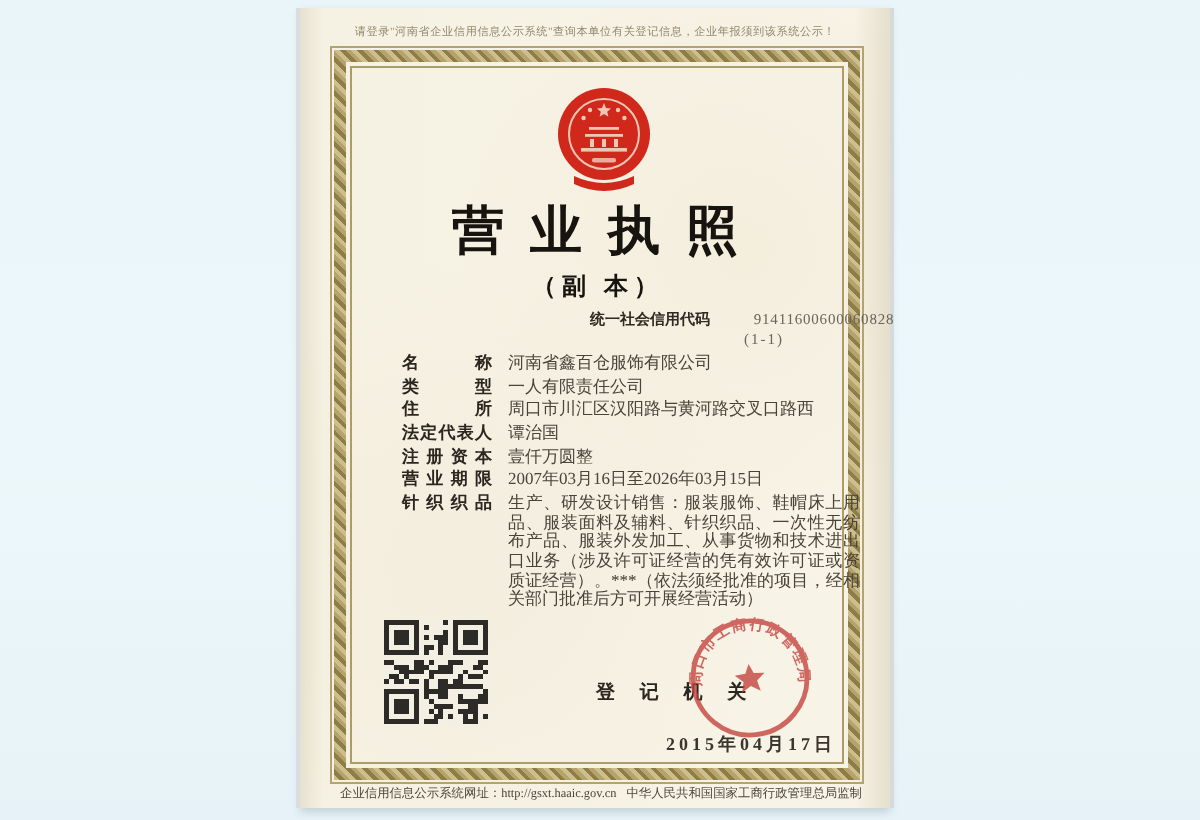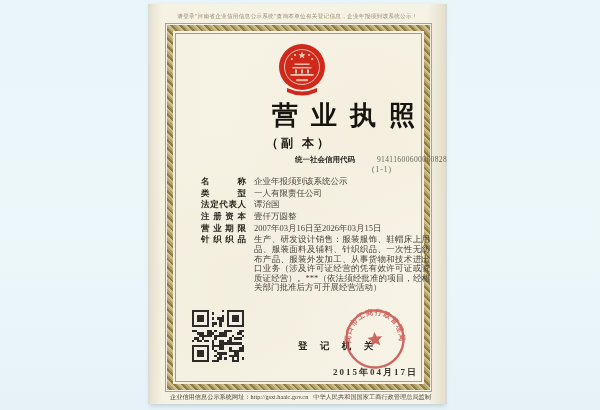--- a/index.html
+++ b/index.html
@@ -29,21 +29,21 @@
     border-image:repeating-linear-gradient(45deg,#cdbf8d 0 2px,#8f7d47 2px 4px,#b5a36b 4px 6px) 6;
     outline:1px solid #b3a373;outline-offset:1px;
   }
   .frame::before{
     content:"";position:absolute;inset:2px;border:1px solid #ad9c66;pointer-events:none;
   }
   .emblem{position:absolute;left:128px;top:38px;width:48px;height:58px;}
   .license-title{
     position:absolute;top:94px;left:0;width:100%;text-align:center;
     font-size:26px;font-weight:700;color:#17140f;
-    letter-spacing:13px;text-indent:13px;padding-left:46px;
+    letter-spacing:13px;text-indent:13px;
   }
   .copy-type{
     position:absolute;top:131px;left:0;width:100%;text-align:center;
     font-size:12px;font-weight:700;color:#17140f;letter-spacing:3px;text-indent:3px;
   }
   .code-line{
     position:absolute;top:151px;left:145px;white-space:nowrap;font-size:7.5px;
   }
   .code-line .code-label{font-weight:700;color:#2f2b24;}
   .code-line .code-value{color:#6b645a;letter-spacing:0.4px;padding-left:20px;}
@@ -115,25 +115,29 @@
 
   <div class="code-line">
     <span class="code-label">统一社会信用代码</span>
     <span class="code-value">91411600600060828</span>
   </div>
   <div class="page-no">(1-1)</div>
 
   <div class="fields">
     <div class="field-row">
       <span class="field-label">名称</span>
-      <span class="field-value">企业年报须到该系统公示</span>
+      <span class="field-value">河南省鑫百仓服饰有限公司</span>
     </div>
     <div class="field-row">
       <span class="field-label">类型</span>
       <span class="field-value">一人有限责任公司</span>
+    </div>
+    <div class="field-row">
+      <span class="field-label">住所</span>
+      <span class="field-value">周口市川汇区汉阳路与黄河路交叉口路西</span>
     </div>
     <div class="field-row">
       <span class="field-label">法定代表人</span>
       <span class="field-value">谭治国</span>
     </div>
     <div class="field-row">
       <span class="field-label">注册资本</span>
       <span class="field-value">壹仟万圆整</span>
     </div>
     <div class="field-row">

